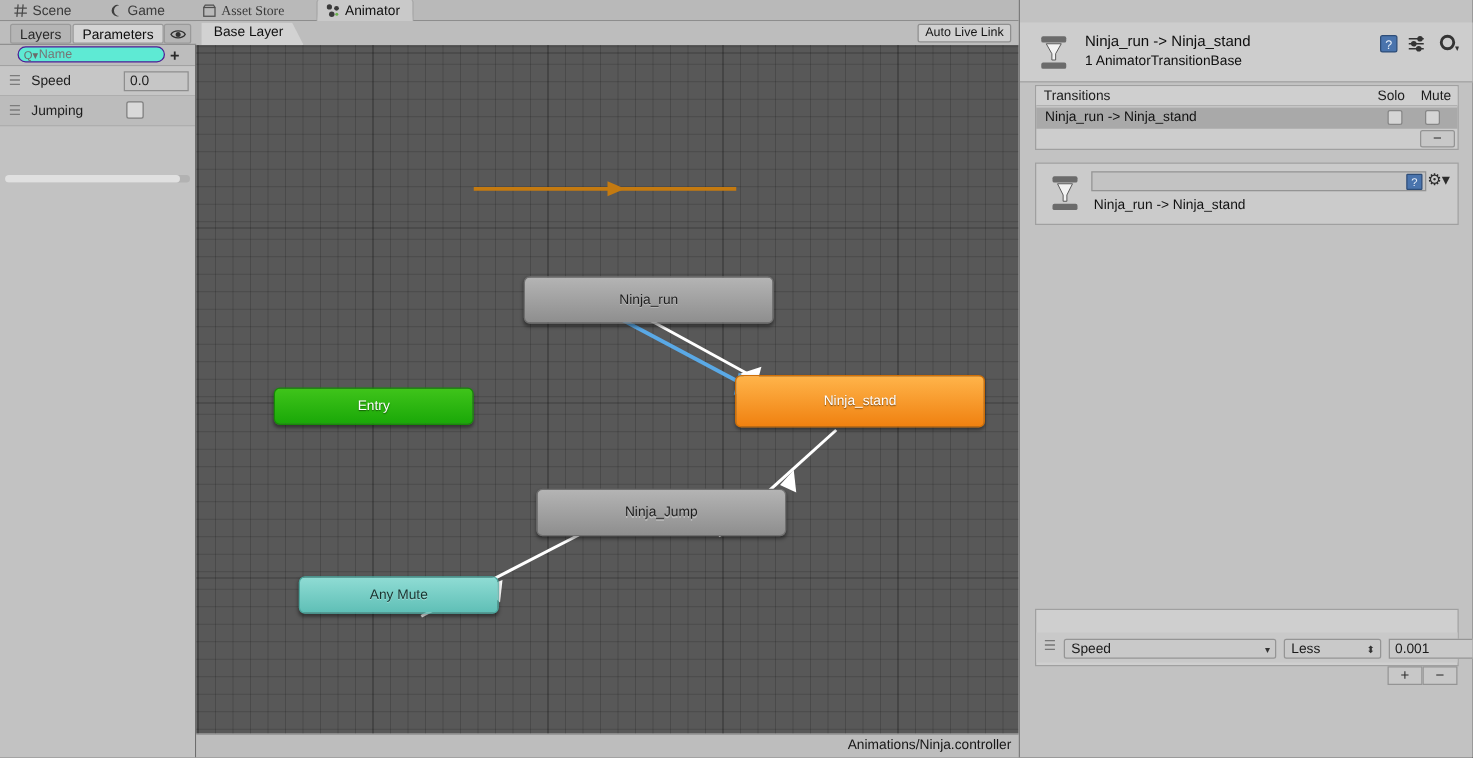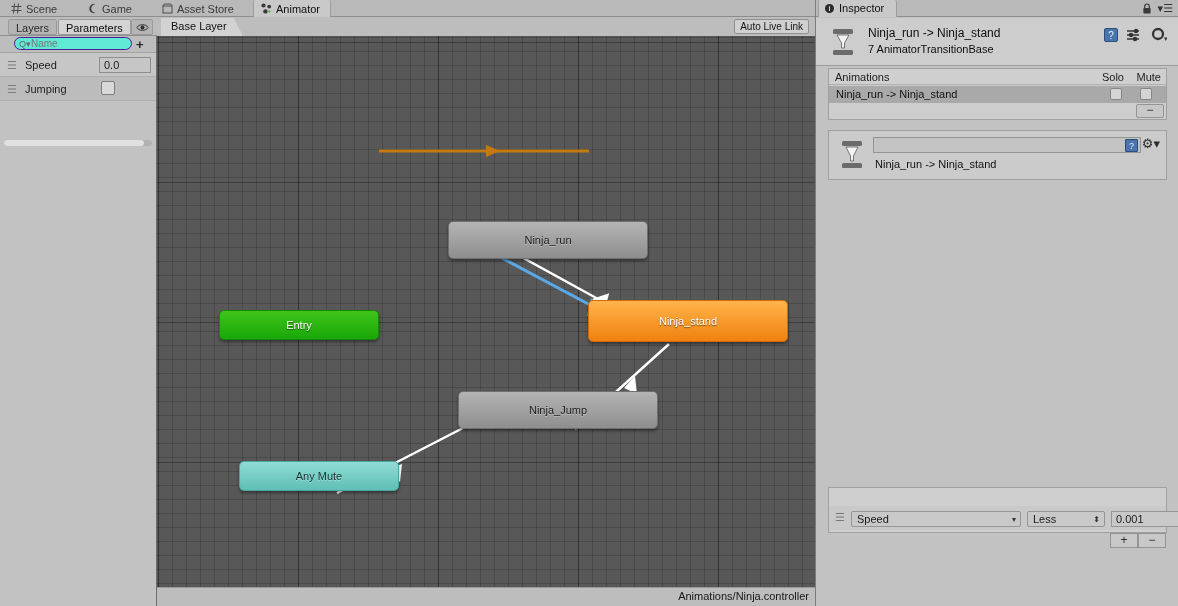--- a/index.html
+++ b/index.html
@@ -118,21 +118,21 @@
     border:1px solid #8f8f8f; border-radius:2px; color:#151515;
   }
 
   .node {
     position:absolute; border-radius:5px; display:flex; align-items:center;
     justify-content:center; font-size:11px; color:#ffffff;
     text-shadow: 0 1px 1px rgba(0,0,0,0.55);
     box-shadow: 0 2px 3px rgba(0,0,0,0.4);
   }
   .node.grey   { background:linear-gradient(#b4b4b4,#8e8e8e); border:1px solid #6f6f6f;
-                 color:#1d1d1d; text-shadow:0 1px 0 rgba(255,255,255,0.35);margin-left:29px; }
+                 color:#1d1d1d; text-shadow:0 1px 0 rgba(255,255,255,0.35); }
   .node.green  { background:linear-gradient(#3fc41a,#1aa808); border:1px solid #168a06; }
   .node.orange { background:linear-gradient(#ffb44a,#f08110); border:1px solid #d06f06; }
   .node.teal   { background:linear-gradient(#8fdcd4,#5fbfb6); border:1px solid #4aa79e;
                  color:#18332f; text-shadow:0 1px 0 rgba(255,255,255,0.35); }
 
   .statusbar {
     position:absolute; left:157px; bottom:0; width:658px; height:19px;
     background:#bdbdbd; border-top:1px solid #9a9a9a;
   }
   .statusbar .path {
@@ -245,21 +245,21 @@
         <span>Scene</span>
       </div>
       <div class="tab" style="left:80px;">
         <span class="tabicon">
           <svg width="11" height="11" viewBox="0 0 11 11">
               <path d="M8.5 1.2 A4.6 4.6 0 1 0 8.5 9.8 A3.6 3.6 0 1 1 8.5 1.2 Z" fill="#3f3f3f"></path>
             </svg>
         </span>
         <span>Game</span>
       </div>
-      <div class="tab" style="left:155px;">
+      <div class="tab" style="left:155px;font-family:Liberation Serif, serif;">
         <span class="tabicon">
           <svg width="11" height="11" viewBox="0 0 11 11">
               <rect x="1" y="3" width="9" height="7" fill="none" stroke="#4f4f4f"></rect>
               <path d="M1 3 L2.2 1 H8.8 L10 3" fill="none" stroke="#4f4f4f"></path>
             </svg>
         </span>
         <span>Asset Store</span>
       </div>
       <div class="tab active" style="left:253px;">
         <span class="tabicon">
@@ -350,44 +350,31 @@
       </div>
     </div>
 
     <div class="statusbar">
       <span class="path">Animations/Ninja.controller</span>
     </div>
   </div>
 
   <div id="inspector">
 
-    <div class="insp-tabbar">
-      <div class="insp-tab">
-        <span class="dot">i</span>
-        <span>Inspector</span>
-      </div>
-      <span class="lockicon">
-        <svg width="10" height="11" viewBox="0 0 10 11">
-          <path d="M2.7 5 V3.3 A2.3 2.3 0 0 1 7.3 3.3 V5" fill="none" stroke="#3a3a3a" stroke-width="1.2"></path>
-          <rect x="1.4" y="5" width="7.2" height="5.4" fill="#3a3a3a" rx="0.7"></rect>
-        </svg>
-      </span>
-      <span class="menuicon">▾☰</span>
-    </div>
 
     <div class="insp-header">
       <span class="tricon">
         <svg width="30" height="30" viewBox="0 0 30 30">
           <rect x="5" y="2" width="20" height="5" rx="1.5" fill="#6b6b6b"></rect>
           <rect x="5" y="23" width="20" height="5" rx="1.5" fill="#6b6b6b"></rect>
           <path d="M9 8 H21 L16.5 16 V21 H13.5 V16 Z" fill="#f2f2f2" stroke="#5a5a5a" stroke-width="0.8"></path>
         </svg>
       </span>
       <span class="insp-title">Ninja_run -&gt; Ninja_stand</span>
-      <span class="insp-sub">7 AnimatorTransitionBase</span>
+      <span class="insp-sub">1 AnimatorTransitionBase</span>
 
       <span class="hdr-ico" style="right:60px;">
         <svg width="16" height="16" viewBox="0 0 16 16">
           <rect x="1.5" y="1.5" width="13" height="13" rx="1.5" fill="#4a74ad" stroke="#2e4d78"></rect>
           <text x="8" y="12" font-size="10" fill="#eaf1fa" text-anchor="middle" font-family="Liberation Sans, sans-serif">?</text>
         </svg>
       </span>
       <span class="hdr-ico" style="right:37px;">
         <svg width="16" height="16" viewBox="0 0 16 16" stroke="#343434" stroke-width="1.3">
           <path d="M1 4 H13 M1 8 H13 M1 12 H13"></path>
@@ -400,21 +387,21 @@
         <svg width="16" height="16" viewBox="0 0 16 16">
           <circle cx="7" cy="7" r="5" fill="none" stroke="#343434" stroke-width="2.3"></circle>
           <circle cx="7" cy="7" r="1.7" fill="#cdcdcd"></circle>
           <text x="13" y="14" font-size="7" fill="#343434" font-family="Liberation Sans, sans-serif">▾</text>
         </svg>
       </span>
     </div>
 
     <div class="box trans-box">
       <div class="trans-head">
-        <span class="t">Animations</span>
+        <span class="t">Transitions</span>
         <span class="solo">Solo</span>
         <span class="mute">Mute</span>
       </div>
       <div class="trans-row">
         <span class="t">Ninja_run -&gt; Ninja_stand</span>
         <span class="cbx" style="right:44px; top:2px;"></span>
         <span class="cbx" style="right:14px; top:2px;"></span>
       </div>
       <div class="minusbtn">−</div>
     </div>

